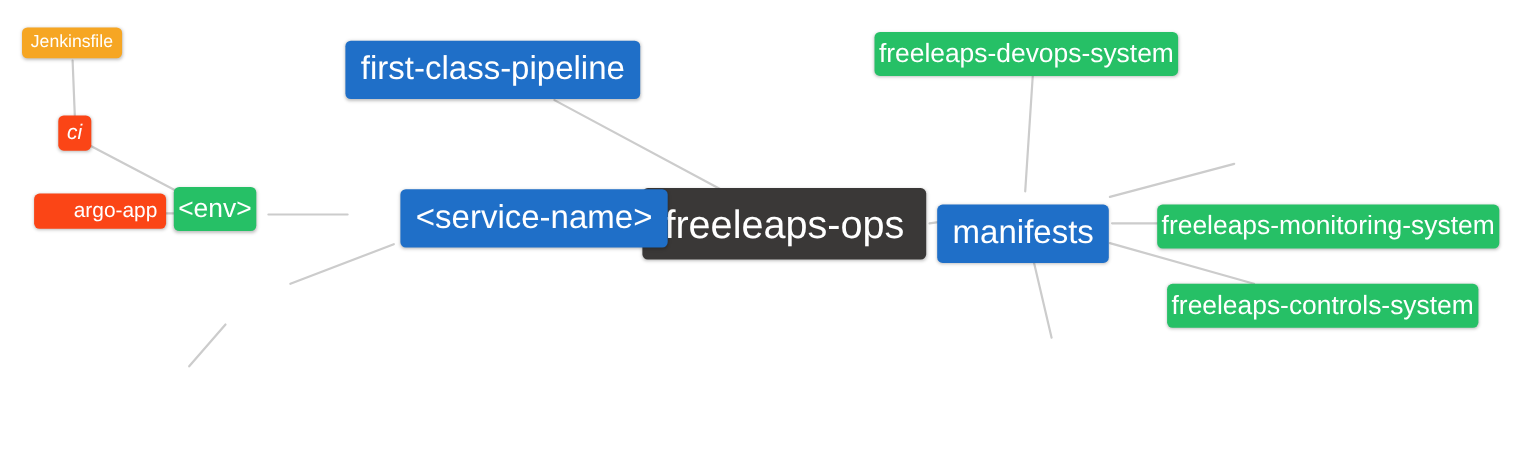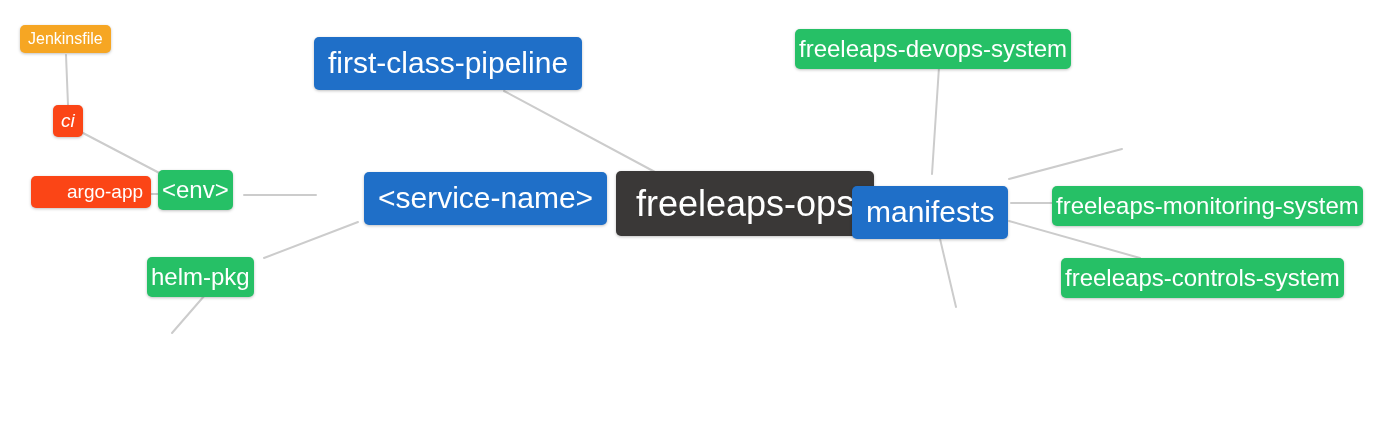--- a/index.html
+++ b/index.html
@@ -25,21 +25,21 @@
   .node{
     position:absolute;
     display:flex;align-items:center;justify-content:center;
     color:var(--c-text);
     border-radius:5px;
     white-space:nowrap;
     box-shadow:0 1px 3px rgba(0,0,0,.25);
     cursor:pointer;
     line-height:1.15;
   }
-  .lvl0{background:var(--c-root);font-size:36px;padding:12px 20px;margin-left:32px;}
+  .lvl0{background:var(--c-root);font-size:36px;padding:12px 20px;}
   .lvl1{background:var(--c-level1);font-size:30px;padding:9px 14px;}
   .lvl2{background:var(--c-level2);font-size:24px;padding:6px 4px;}
   .lvl3{background:var(--c-level3);font-size:19px;padding:5px 8px;}
   .lvl4{background:var(--c-level4);font-size:16px;padding:5px 8px;}
 </style>
 </head>
 <body>
 
 <div class="canvas">
 
@@ -60,21 +60,20 @@
     <line x1="937" y1="226" x2="956" y2="307"></line>
   </svg>
 
   <div class="node lvl0" style="left:584px;top:171px;">freeleaps-ops</div>
 
   <div class="node lvl1" style="left:314px;top:37px;">first-class-pipeline</div>
   <div class="node lvl1" style="left:336px;top:172px;margin-left:28px;">&lt;service-name&gt;</div>
   <div class="node lvl1" style="left:852px;top:186px;">manifests</div>
 
   <div class="node lvl2" style="left:158px;top:170px;">&lt;env&gt;</div>
-  <div class="node lvl2" style="left:147px;top:257px;">helm-pkg</div>
   <div class="node lvl2" style="left:795px;top:29px;">freeleaps-devops-system</div>
   <div class="node lvl2" style="left:1052px;top:186px;">freeleaps-monitoring-system</div>
   <div class="node lvl2" style="left:1061px;top:258px;">freeleaps-controls-system</div>
 
   <div class="node lvl3" style="left:53px;top:105px;font-style:italic;">ci</div>
   <div class="node lvl3" style="left:31px;top:176px;padding-left:36px;">argo-app</div>
 
   <div class="node lvl4" style="left:20px;top:25px;">Jenkinsfile</div>
 
 </div>

